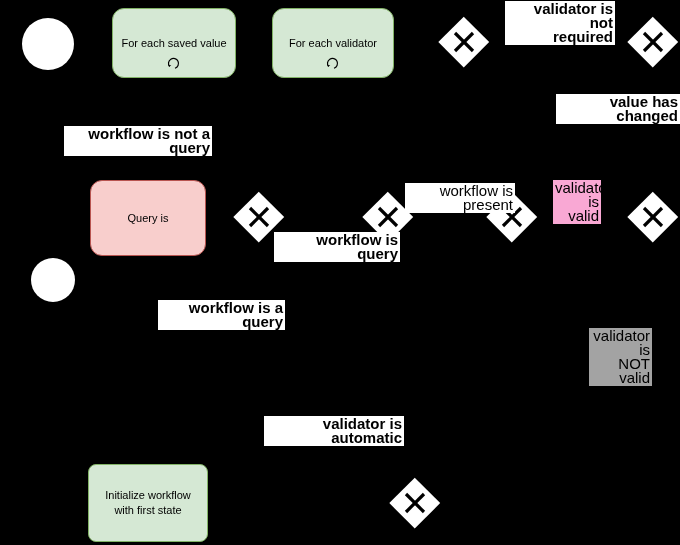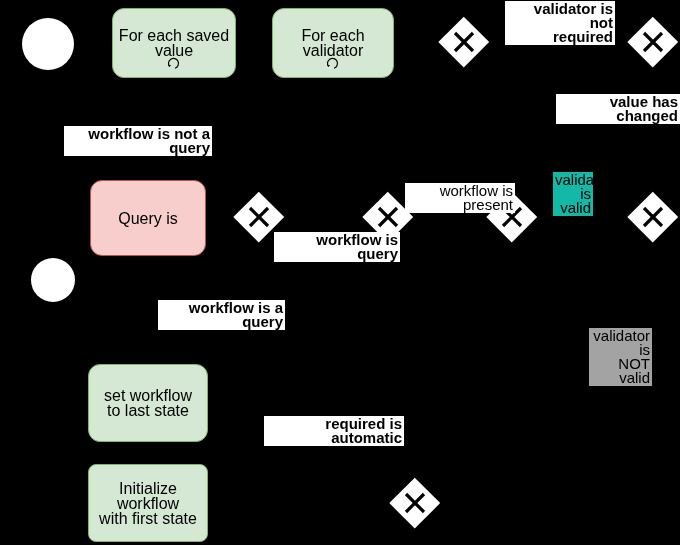--- a/index.html
+++ b/index.html
@@ -26,21 +26,21 @@
   
   .task {
     position: absolute;
     box-sizing: border-box;
     border-radius: 12px;
     display: flex;
     flex-direction: column;
     align-items: center;
     justify-content: center;
     text-align: center;
-    font-size: 16px;
+    font-size: 11px;
     line-height: 15px;
     color: #000000;
   }
   .task.green {
     background: #d5e8d4;
     border: 1px solid #82b366;
   }
   .task.pink {
     background: #f8cecc;
     border: 1px solid #b85450;
@@ -111,24 +111,20 @@
     <div class="task green" style="left: 272px; top: 8px; width: 122px; height: 70px;">
       <div class="task-label">For each validator</div>
       <span class="loop-marker"><svg viewBox="0 0 16 16" width="16" height="16">
           <path d="M3.6 11.6 A5 5 0 1 1 9 13.2" fill="none" stroke="#000000" stroke-width="1.2"></path>
           <path d="M3.6 11.6 L2.3 9.9 L5.3 10.2 Z" fill="#000000"></path>
         </svg></span>
     </div>
     <div class="task pink" style="left: 90px; top: 180px; width: 116px; height: 76px;">
       <div class="task-label">Query is </div>
     </div>
-    <div class="task green" style="left: 88px; top: 364px; width: 120px; height: 78px;">
-      <div class="task-label">set workflow
-to last state</div>
-    </div>
     <div class="task green" style="left: 88px; top: 464px; width: 120px; height: 78px; border-radius: 8px;">
       <div class="task-label">Initialize workflow
 with first state</div>
     </div>
     <div class="gateway" style="left: 439px; top: 17px;">
       <div class="diamond" style="background: rgb(255, 255, 255);"></div>
       <svg viewBox="0 0 50 50" width="50" height="50">
         <line x1="16" y1="16" x2="34" y2="34" stroke="#000000" stroke-width="3.2"></line>
         <line x1="34" y1="16" x2="16" y2="34" stroke="#000000" stroke-width="3.2"></line>
       </svg>
@@ -173,20 +169,20 @@
       <svg viewBox="0 0 50 50" width="50" height="50">
         <line x1="16" y1="16" x2="34" y2="34" stroke="#000000" stroke-width="3.2"></line>
         <line x1="34" y1="16" x2="16" y2="34" stroke="#000000" stroke-width="3.2"></line>
       </svg>
     </div>
     <div class="edge-label bold" style="left: 505px; top: 1px; width: 110px; background: rgb(255, 255, 255); color: rgb(0, 0, 0);">validator is not
 required</div>
     <div class="edge-label bold" style="left: 556px; top: 94px; width: 124px; background: rgb(255, 255, 255); color: rgb(0, 0, 0);">value has changed</div>
     <div class="edge-label bold" style="left: 64px; top: 126px; width: 148px; background: rgb(255, 255, 255); color: rgb(0, 0, 0);">workflow is not a query</div>
     <div class="edge-label regular" style="left: 405px; top: 183px; width: 110px; background: rgb(255, 255, 255); color: rgb(0, 0, 0);">workflow is present</div>
-    <div class="edge-label regular" style="left: 553px; top: 172px; width: 40px; background: #14b8a6; color: rgb(0, 0, 0);">validator
+    <div class="edge-label regular" style="left: 553px; top: 180px; width: 48px; background: #f9a8d4; color: rgb(0, 0, 0);">validator
 is valid</div>
     <div class="edge-label bold" style="left: 274px; top: 232px; width: 126px; background: rgb(255, 255, 255); color: rgb(0, 0, 0);">workflow is query</div>
     <div class="edge-label bold" style="left: 158px; top: 300px; width: 127px; background: rgb(255, 255, 255); color: rgb(0, 0, 0);">workflow is a query</div>
     <div class="edge-label regular" style="left: 589px; top: 328px; width: 63px; background: #a3a3a3; color: rgb(0, 0, 0);">validator is
 NOT valid</div>
-    <div class="edge-label bold" style="left: 264px; top: 416px; width: 140px; background: rgb(255, 255, 255); color: rgb(0, 0, 0);">required is automatic</div>
+    <div class="edge-label bold" style="left: 264px; top: 416px; width: 140px; background: rgb(255, 255, 255); color: rgb(0, 0, 0);">validator is automatic</div>
   </div>
 
 </body></html>

